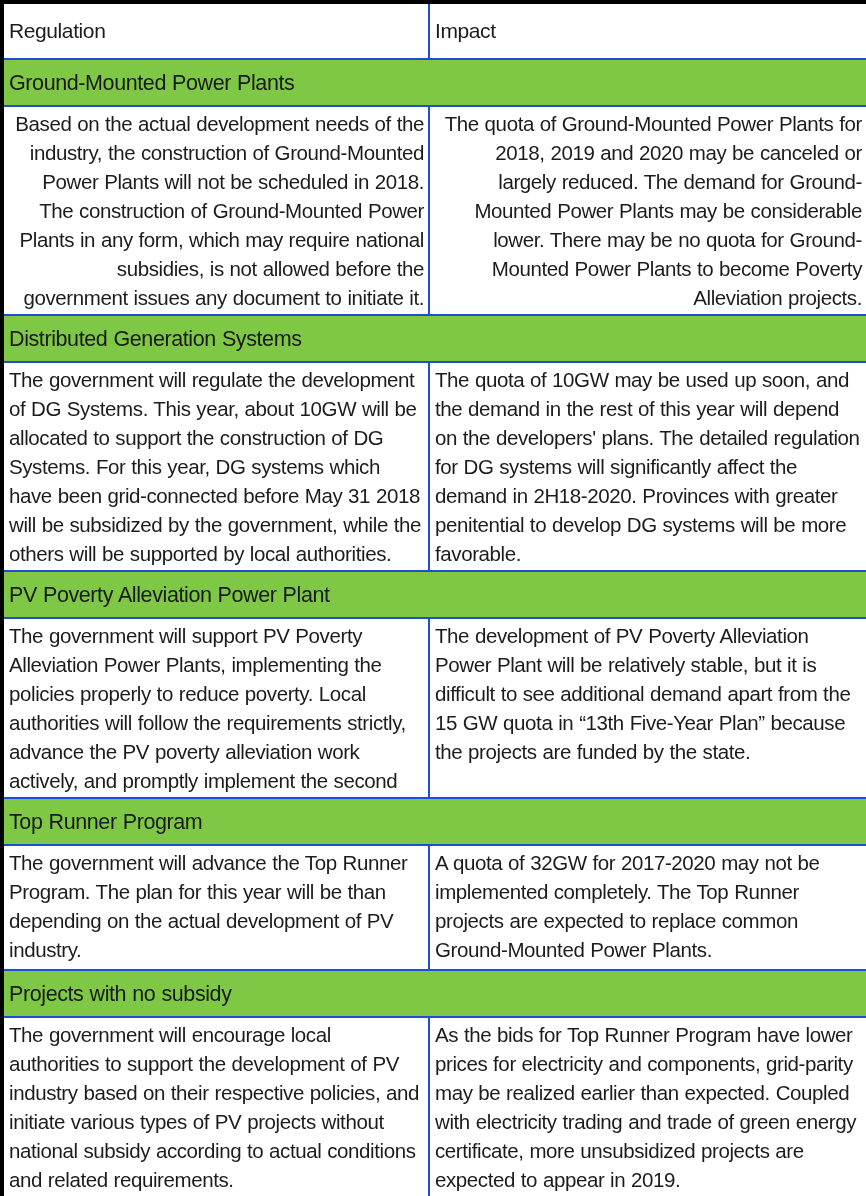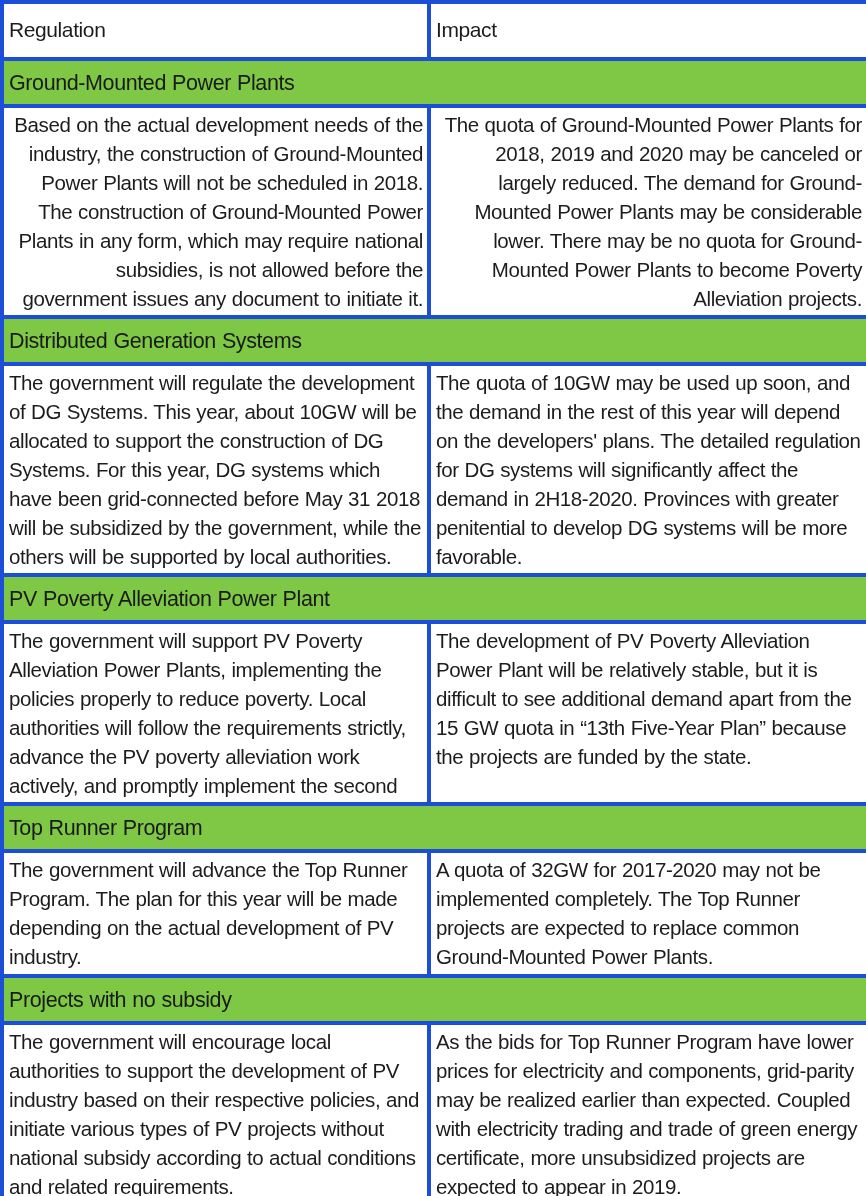--- a/index.html
+++ b/index.html
@@ -14,21 +14,21 @@
     box-sizing: border-box;
   }
   table.reg-table {
     width: 866px;
     height: 1196px;
     border-collapse: collapse;
     table-layout: fixed;
     border: 4px solid #000000;
   }
   table.reg-table td, table.reg-table th {
-    border: 4px solid #1d4ed8;
+    border: 2px solid #1d4ed8;
     vertical-align: top;
     text-align: left;
     padding: 2px 4px 2px 5px;
     box-sizing: border-box;
     color: #1c1c1c;
     font-size: 20.5px;
     line-height: 29px;
     letter-spacing: -0.4px;
     font-weight: normal;
     overflow: hidden;
@@ -95,21 +95,21 @@
     </tr>
     <tr class="r3">
       <td>The government will support PV Poverty Alleviation Power Plants, implementing the policies properly to reduce poverty. Local authorities will follow the requirements strictly, advance the PV poverty alleviation work actively, and promptly implement the second</td>
       <td>The development of PV Poverty Alleviation Power Plant will be relatively stable, but it is difficult to see additional demand apart from the 15 GW quota in “13th Five-Year Plan” because the projects are funded by the state.</td>
     </tr>
 
     <tr class="section-row">
       <td colspan="2">Top Runner Program</td>
     </tr>
     <tr class="r4">
-      <td>The government will advance the Top Runner Program. The plan for this year will be made depending on the actual development of PV industry.</td>
+      <td>The government will advance the Top Runner Program. The plan for this year will be than depending on the actual development of PV industry.</td>
       <td>A quota of 32GW for 2017-2020 may not be implemented completely. The Top Runner projects are expected to replace common Ground-Mounted Power Plants.</td>
     </tr>
 
     <tr class="section-row">
       <td colspan="2">Projects with no subsidy</td>
     </tr>
     <tr class="r5">
       <td>The government will encourage local authorities to support the development of PV industry based on their respective policies, and initiate various types of PV projects without national subsidy according to actual conditions and related requirements.</td>
       <td>As the bids for Top Runner Program have lower prices for electricity and components, grid-parity may be realized earlier than expected. Coupled with electricity trading and trade of green energy certificate, more unsubsidized projects are expected to appear in 2019.</td>
     </tr>

